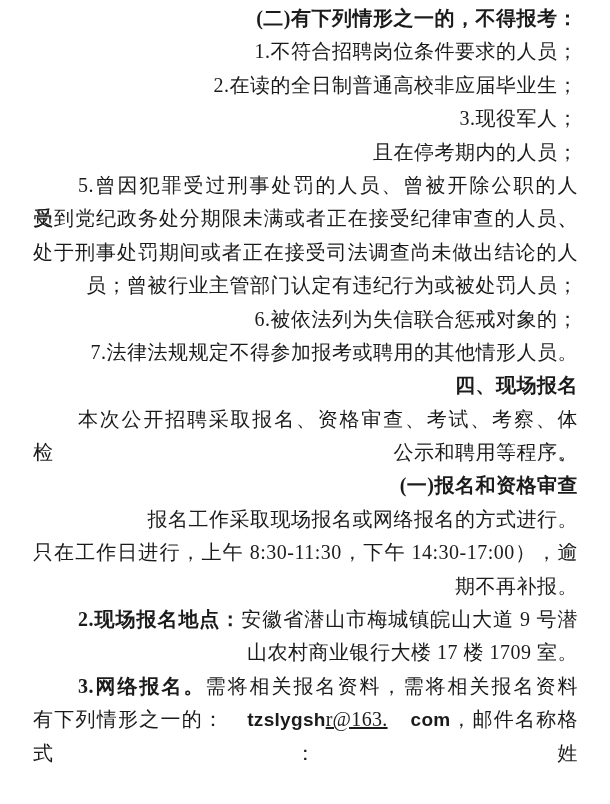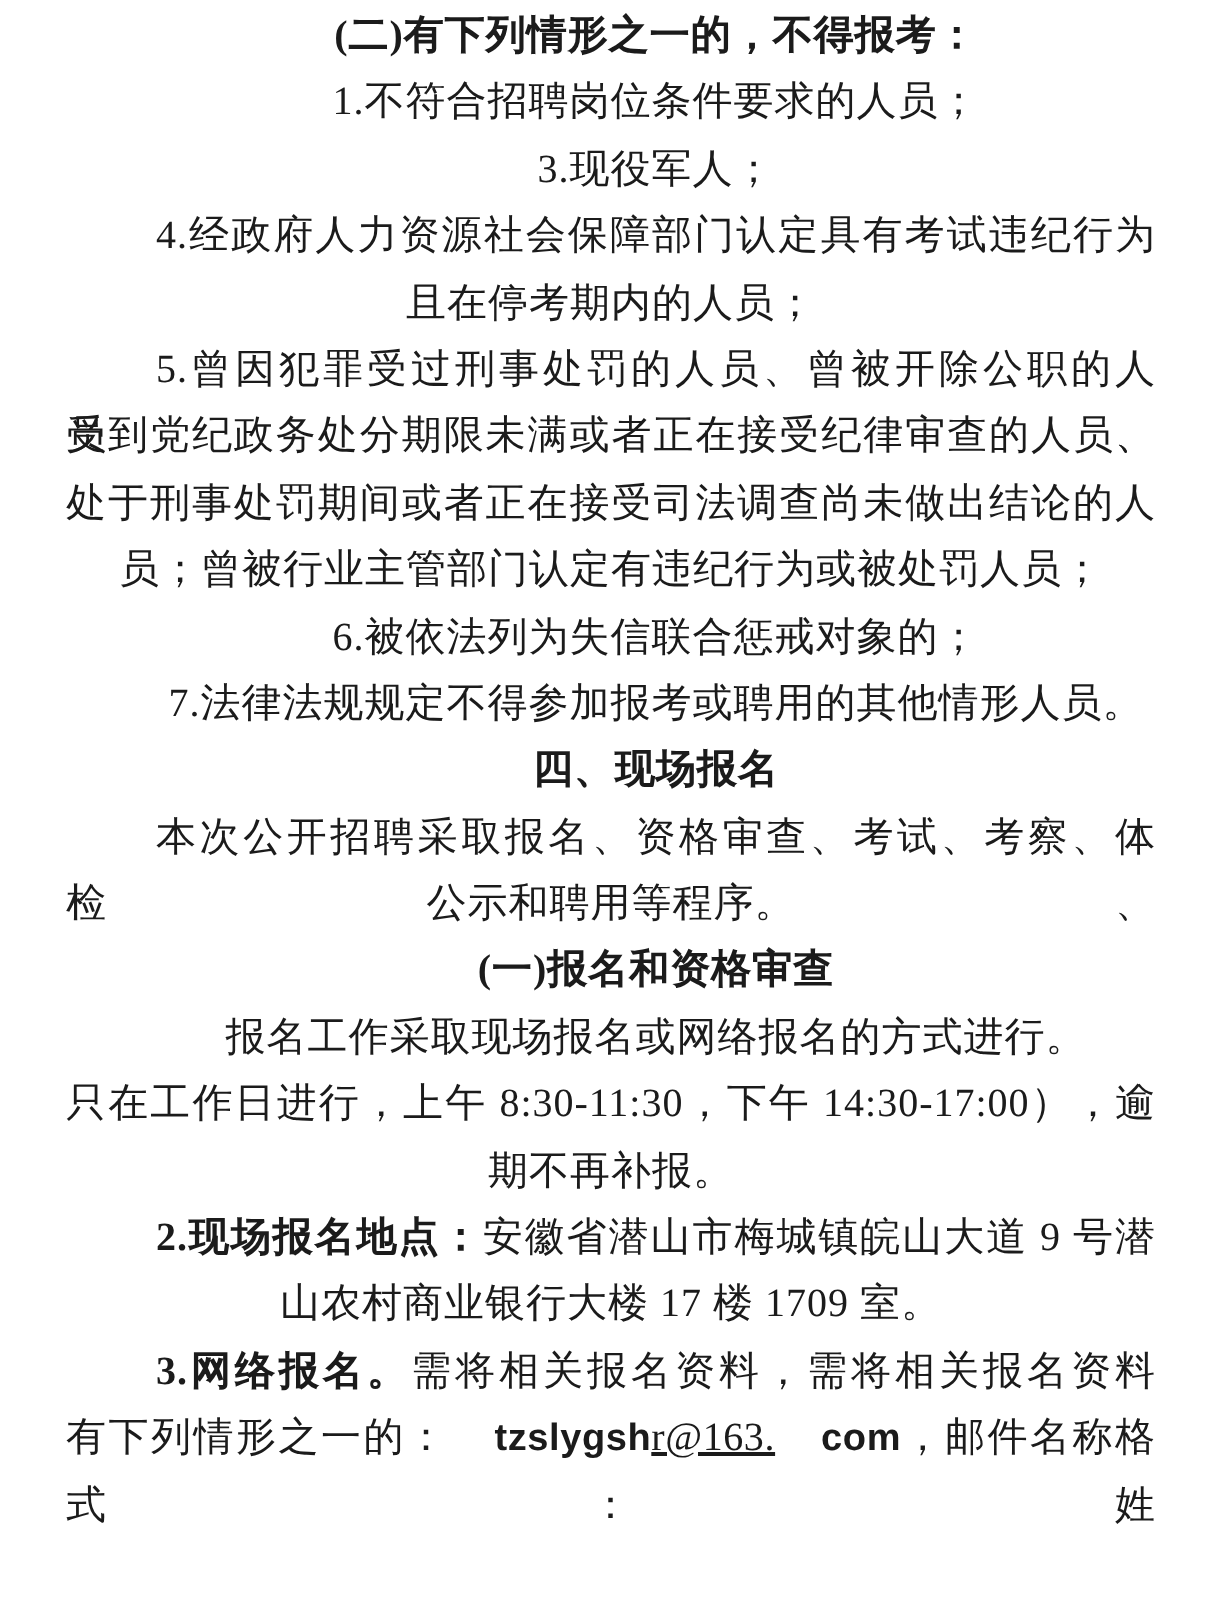--- a/index.html
+++ b/index.html
@@ -13,21 +13,21 @@
     overflow: hidden;
     font-family: "Liberation Serif", "DejaVu Serif", serif;
     font-size: 20px;
     color: #1b1b1b;
   }
   .line {
     height: 33.4px;
     line-height: 33.4px;
     letter-spacing: 0.5px;
     white-space: nowrap;
-    text-align: center;
+    text-align: right;
   }
   .line.indent { text-indent: 45px; }
   .line.fill {
     white-space: normal;
     text-align: justify;
     text-align-last: justify;
     text-justify: inter-character;
   }
   .b { font-weight: bold; }
   .eb {
@@ -39,22 +39,22 @@
   }
   .es { letter-spacing: 0.3px; text-decoration: underline; }
 </style>
 </head>
 <body>
 
 <div class="page">
   <div id="doc">
       <div class="line indent"><span class="b">(二)有下列情形之一的，不得报考：</span></div>
       <div class="line indent"><span class="">1.不符合招聘岗位条件要求的人员；</span></div>
+      <div class="line indent"><span class="">2.在读的全日制普通高校非应届毕业生；</span></div>
       <div class="line indent"><span class="">3.现役军人；</span></div>
-      <div class="line indent fill"><span class="">4.经政府人力资源社会保障部门认定具有考试违纪行为</span></div>
       <div class="line"><span class="">且在停考期内的人员；</span></div>
       <div class="line indent fill"><span class="">5.曾因犯罪受过刑事处罚的人员、曾被开除公职的人员、</span></div>
       <div class="line fill"><span class="">受到党纪政务处分期限未满或者正在接受纪律审查的人员、</span></div>
       <div class="line fill"><span class="">处于刑事处罚期间或者正在接受司法调查尚未做出结论的人</span></div>
       <div class="line"><span class="">员；曾被行业主管部门认定有违纪行为或被处罚人员；</span></div>
       <div class="line indent"><span class="">6.被依法列为失信联合惩戒对象的；</span></div>
       <div class="line indent"><span class="">7.法律法规规定不得参加报考或聘用的其他情形人员。</span></div>
       <div class="line indent"><span class="b">四、现场报名</span></div>
       <div class="line indent fill"><span class="">本次公开招聘采取报名、资格审查、考试、考察、体检、</span></div>
       <div class="line"><span class="">公示和聘用等程序。</span></div>

